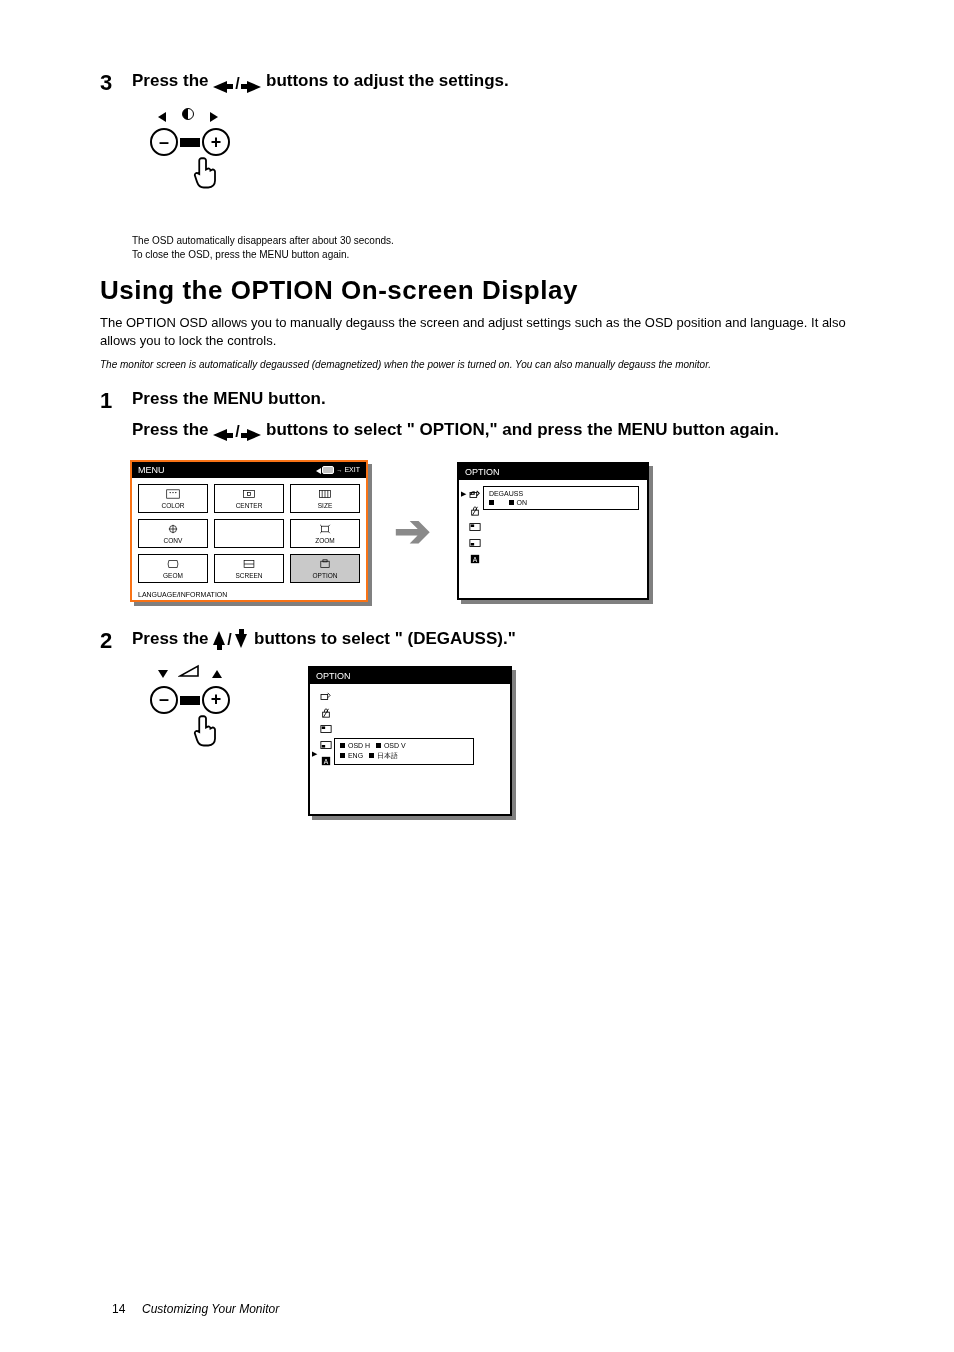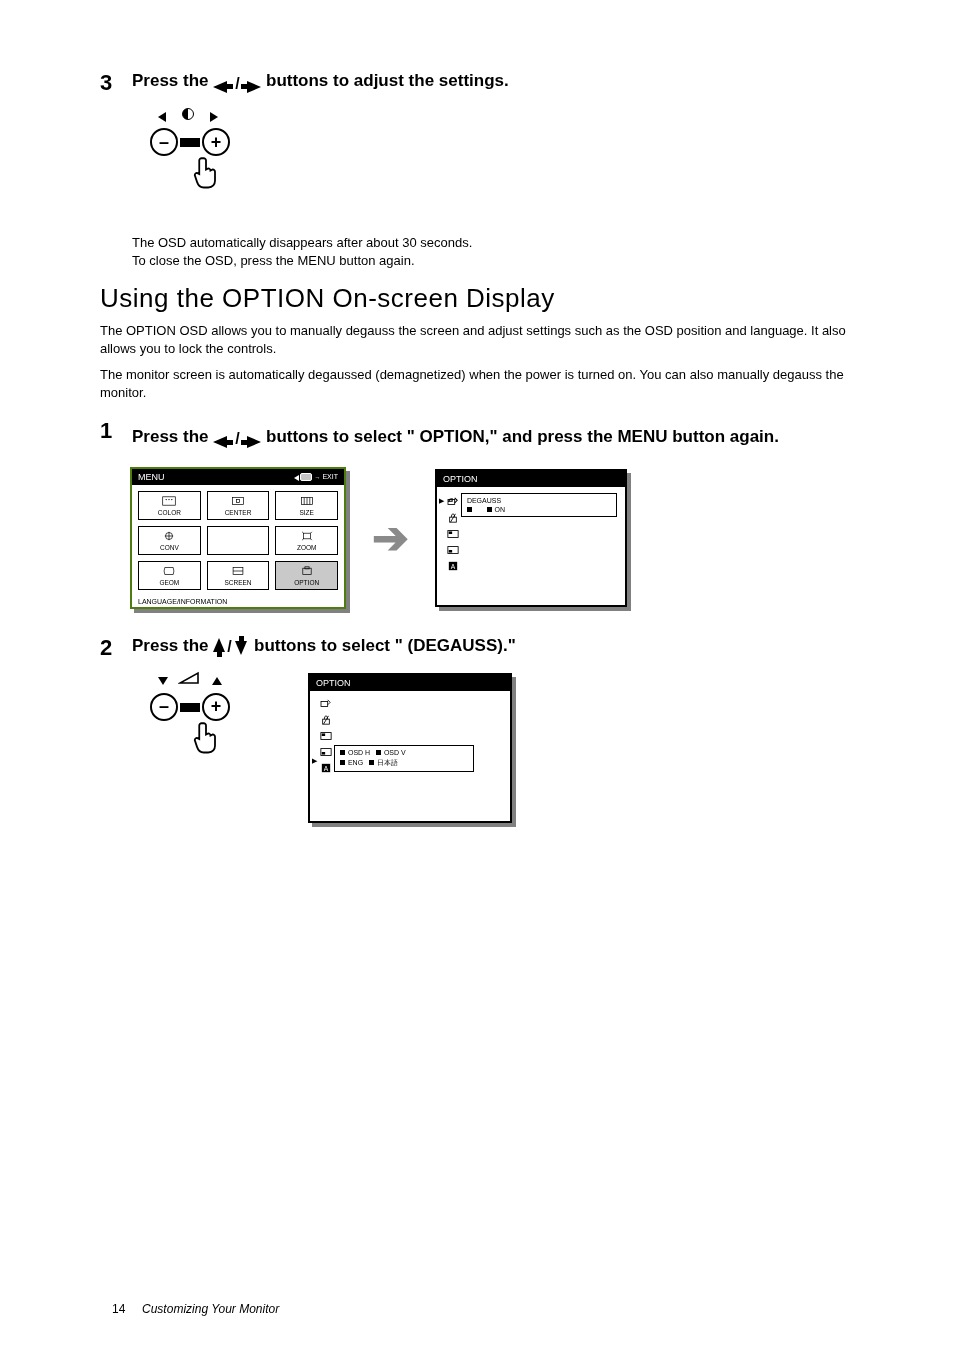--- a/index.html
+++ b/index.html
@@ -9,21 +9,21 @@
     background: #fff;
     font-family: Arial, Helvetica, sans-serif;
     color: #000;
     position: relative;
     font-size: 14px;
   }
   .page { padding: 70px 96px 0 100px; }
   .step-row { display: flex; align-items: flex-start; margin-bottom: 4px; }
   .step-num { font-size: 22px; font-weight: bold; width: 32px; flex-shrink: 0; }
   .step-text { font-size: 17px; font-weight: bold; line-height: 1.35; }
-  .small { font-size: 13px; line-height: 1.35; margin-left: 0; margin-top: 6px; }
+  .small { font-size: 10px; line-height: 1.35; margin-left: 0; margin-top: 6px; }
   .indent { margin-left: 32px; }
   .buttons-fig {
     margin: 12px 0 26px 36px;
     position: relative;
     width: 130px; height: 100px;
   }
   .btn-circle {
     position: absolute; width: 28px; height: 28px; border: 2.5px solid #000; border-radius: 50%;
     background: #fff; display: flex; align-items: center; justify-content: center;
     font-weight: bold; font-size: 18px;
@@ -58,26 +58,26 @@
   .arrows-vert-inline { display:inline-block; vertical-align:middle; position:relative; width:36px; height:16px; }
   .arrow-big-up { width:0;height:0;border-left:6px solid transparent;border-right:6px solid transparent;border-bottom:14px solid #000;display:inline-block;position:relative; }
   .arrow-big-up::after { content:"";position:absolute;top:14px;left:-2.5px;width:5px;height:5px;background:#000; }
   .arrow-big-down { width:0;height:0;border-left:6px solid transparent;border-right:6px solid transparent;border-top:14px solid #000;display:inline-block;position:relative; }
   .arrow-big-down::after { content:"";position:absolute;bottom:14px;left:-2.5px;width:5px;height:5px;background:#000; }
 
   .sec-header { display:flex; align-items:center; margin-top: 20px; }
   .sec-bar { height:6px; background:#a6a6a6; flex:1; margin-right:16px; }
   .sec-hint { font-size: 12px; font-style: italic; text-align:right; }
 
-  h2.sec-title { font-size: 26px; font-weight: normal; margin-top: 14px; letter-spacing:0.5px; }
+  h2.sec-title { font-size: 26px; font-weight: bold; margin-top: 14px; letter-spacing:0.5px; }
   .sec-sub { font-size: 13px; margin-top: 8px; line-height:1.4; }
 
   
   .osd-grid {
-    width: 216px; border: 2px solid #4d7c0f; background:#fff; position:relative;
+    width: 238px; border: 2px solid #f97316; background:#fff; position:relative;
     box-shadow: 4px 4px 0 #808080;
   }
   .osd-title-bar { background:#000; color:#fff; font-size:9px; padding:3px 6px; display:flex; justify-content:space-between; align-items:center; }
   .osd-title-bar .hint { font-size:7px; display:flex; align-items:center; gap:2px; }
   .osd-body { padding:6px 6px 8px 6px; }
   .osd-row { display:flex; gap:6px; margin-bottom:6px; }
   .osd-row:last-child { margin-bottom:0; }
   .osd-cell {
     flex:1; border:1.5px solid #000; text-align:center; padding:2px 0 3px 0;
     font-size:6.5px; background:#fff;
@@ -151,25 +151,26 @@
     </div>
   </div>
 
   <div class="small indent" style="white-space:pre-line;">The OSD automatically disappears after about 30 seconds.
 To close the OSD, press the MENU button again.</div>
 
 
   <h2 class="sec-title">Using the OPTION On-screen Display</h2>
   <div class="sec-sub">The OPTION OSD allows you to manually degauss the screen and adjust settings such as the OSD position and language. It also allows you to lock the controls.</div>
 
-  <div class="small" style="margin-top:8px;">The monitor screen is automatically degaussed (demagnetized) when the power is turned on. You can also manually degauss the monitor.</div>
+  <div class="small" style="margin-top:8px;font-style:italic;">The monitor screen is automatically degaussed (demagnetized) when the power is turned on. You can also manually degauss the monitor.</div>
 
   <div class="step-row" style="margin-top:16px;">
     <div class="step-num">1</div>
     <div>
+      <div class="step-text">Press the MENU button.</div>
       <div class="step-text" style="margin-top:8px;">
         <span>Press the </span>
         <span class="arrows-inline">
           <span class="al"><span class="arrow-big-left"></span></span>
           <span class="slash">/</span>
           <span class="ar"><span class="arrow-big-right"></span></span>
         </span>
         <span> buttons to select "   OPTION," and press the MENU button again.</span>
       </div>
     </div>

